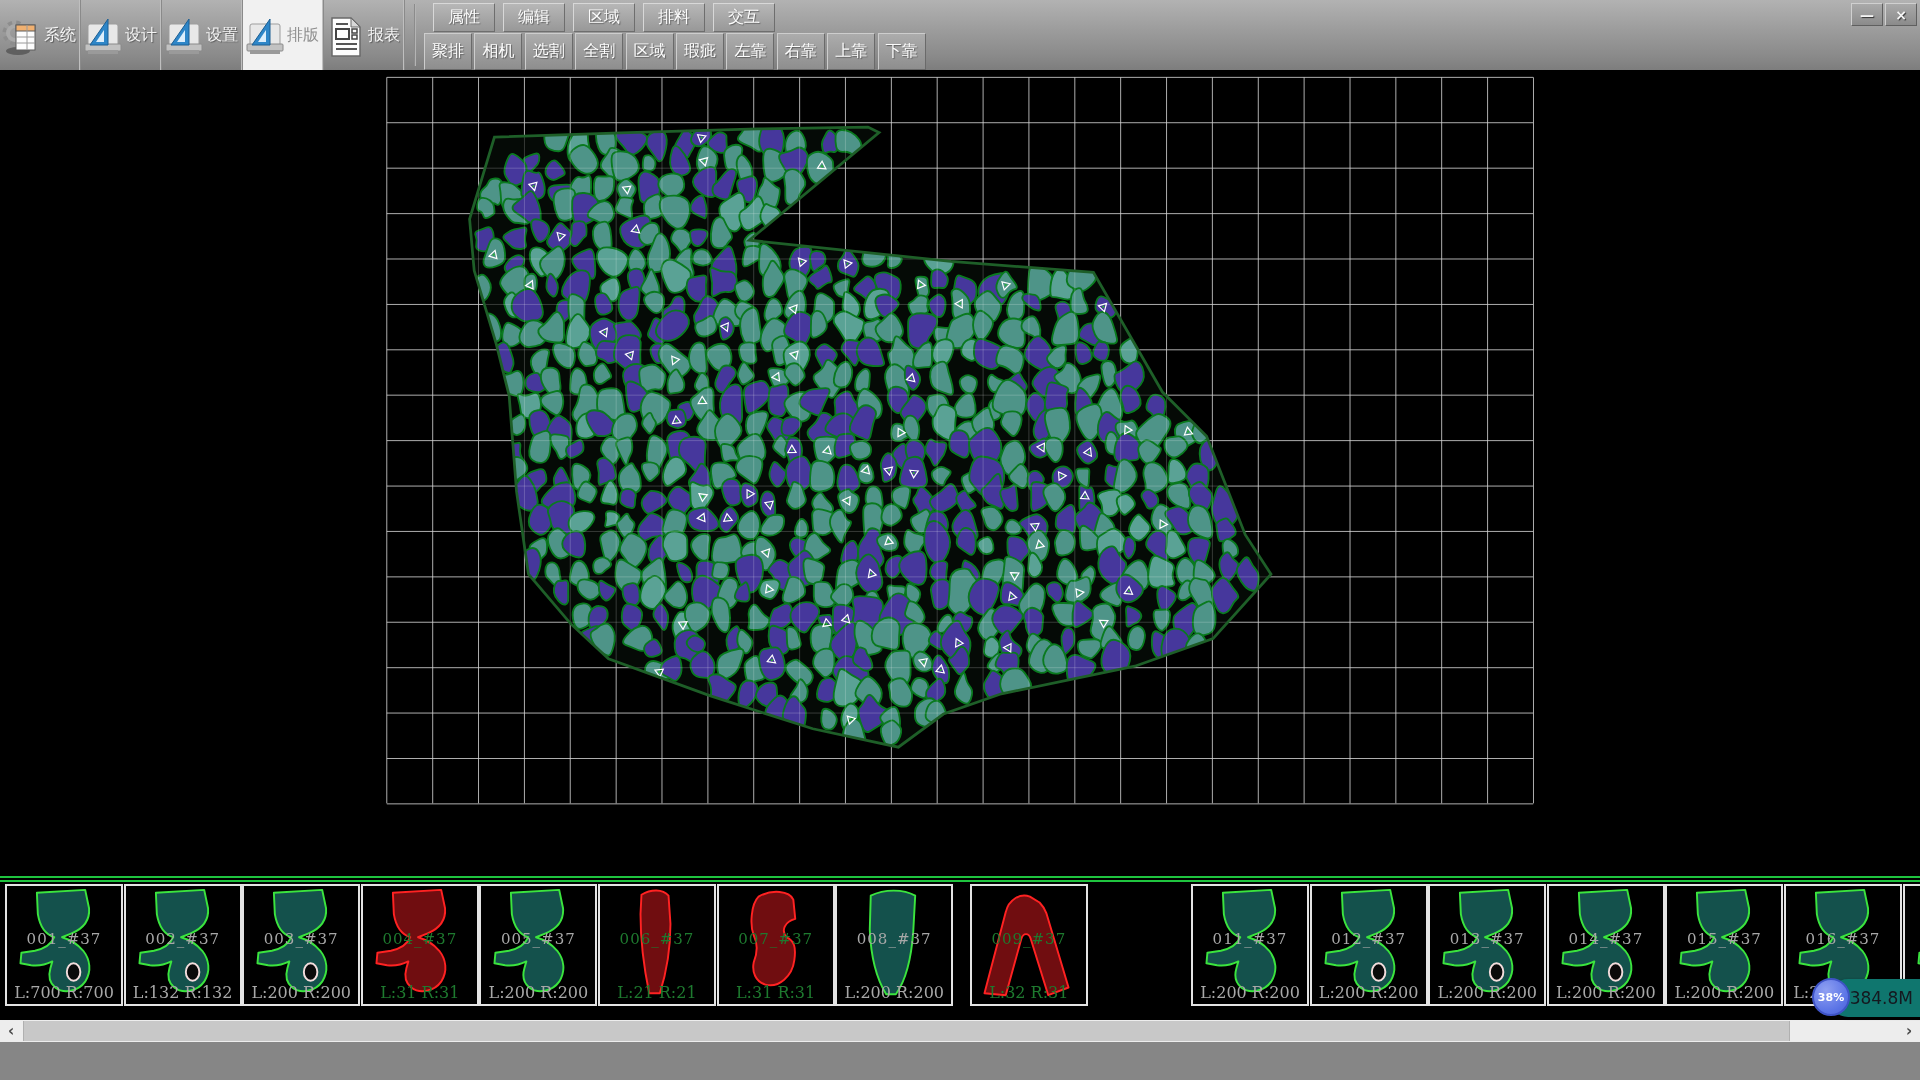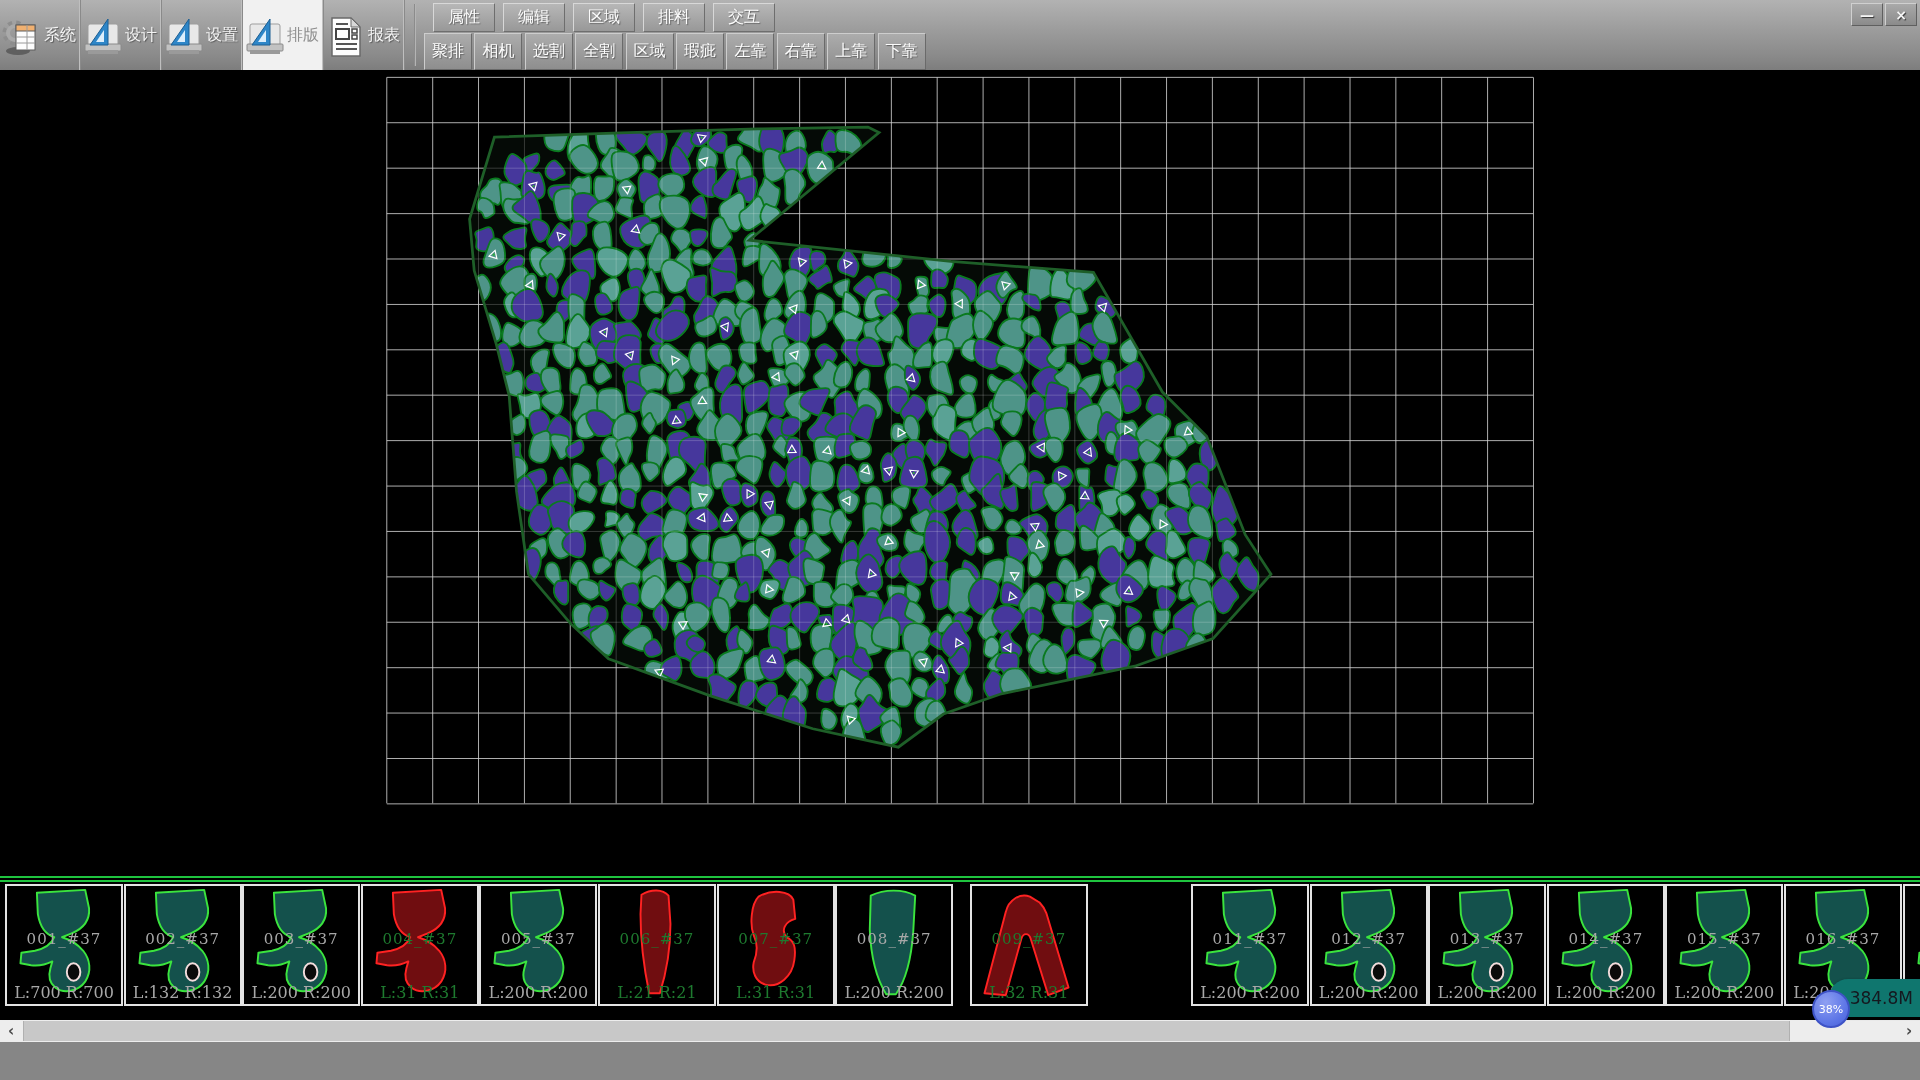--- a/index.html
+++ b/index.html
@@ -60,23 +60,23 @@
   #sb-right{right:0;}
   #sb-thumb{position:absolute;left:23px;top:1px;width:1765px;height:20px;background:#c8c8c8;
     border-left:1px solid #b0b0b0;border-right:1px solid #b0b0b0;cursor:pointer;}
   #bottom-chrome{position:absolute;left:0;top:1042px;width:1920px;height:38px;background:#868686;}
 
   
   #status-badge{position:absolute;left:1812px;top:978px;width:108px;height:40px;z-index:5;}
   #badge-pill{position:absolute;left:17px;top:1px;width:92px;height:38px;background:#0f766e;border-radius:19px 0 0 19px;
     box-shadow:0 1px 3px rgba(0,0,0,.45);}
   #badge-mem{position:absolute;right:8px;top:0;height:38px;line-height:38px;font-size:17px;color:#15181f;}
-  #badge-circle{position:absolute;left:0;top:12px;width:38px;height:38px;border-radius:50%;
+  #badge-circle{position:absolute;left:0;top:0;width:38px;height:38px;border-radius:50%;
     background:radial-gradient(circle at 35% 30%,#8fa0f2,#5b74e6 65%,#4a5fd4);
-    border:2px solid #3e53c6;box-sizing:border-box;display:flex;align-items:center;justify-content:center;}
+    border:2px solid #3e53c6;box-sizing:border-box;display:flex;align-items:center;justify-content:center;font-weight:bold;}
   #badge-pct{color:#fff;font-size:11px;}
 </style>
 </head>
 <body>
 
 <div id="app">
 
   <div id="toolbar">
     <div id="nav-buttons">
         <div class="nav-btn" style="left: 0px;">

